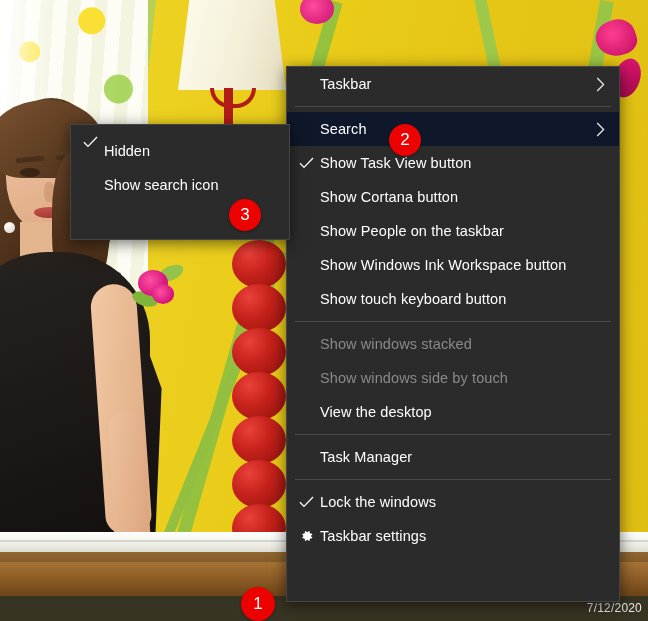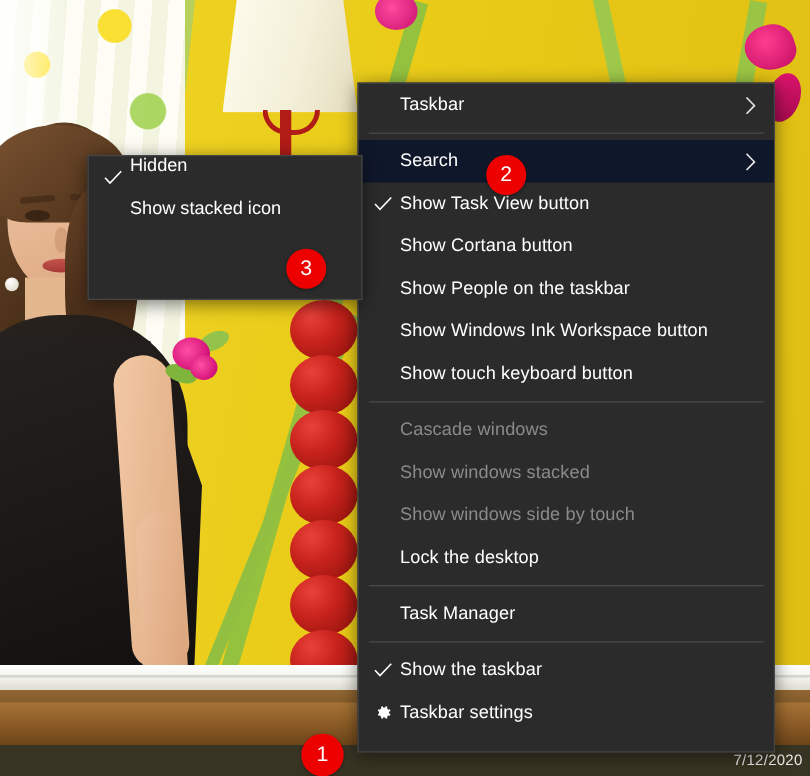--- a/index.html
+++ b/index.html
@@ -138,21 +138,21 @@
   .mi .check{position:absolute;left:10px;top:0;height:34px;width:18px;
     display:flex;align-items:center;justify-content:center;}
   .mi .chev{position:absolute;right:12px;top:0;height:34px;width:14px;
     display:flex;align-items:center;justify-content:center;}
   .mi .gear{position:absolute;left:10px;top:0;height:34px;width:18px;
     display:flex;align-items:center;justify-content:center;}
   .sep{height:1px;background:#4b4b4b;margin:5px 8px 5px 8px;}
 
   
   #sub-menu{left:70px;top:124px;width:218px;height:114px;}
-  .sub-mi{position:relative;height:34px;display:flex;align-items:flex-start;
+  .sub-mi{position:relative;height:34px;display:flex;align-items:flex-end;
     color:#ffffff;font-size:14.5px;cursor:default;}
   .sub-mi .lbl{margin-left:33px;}
   .sub-mi.sel{background:#3c3c3c;}
   .sub-mi .check{position:absolute;left:10px;top:0;height:34px;width:18px;
     display:flex;align-items:center;justify-content:center;}
 
   
   .badge{position:absolute;border-radius:50%;background:#ed0000;
     color:#ffffff;display:flex;align-items:center;justify-content:center;
     font-size:17px;font-weight:400;box-shadow:0 1px 3px rgba(0,0,0,.35);}
@@ -271,43 +271,40 @@
         <span class="lbl">Show People on the taskbar</span>
       </div>
       <div class="mi">
         <span class="lbl">Show Windows Ink Workspace button</span>
       </div>
       <div class="mi">
         <span class="lbl">Show touch keyboard button</span>
       </div>
       <div class="sep"></div>
       <div class="mi disabled">
-        <span class="lbl">Cascade windows</span>
-      </div>
-      <div class="mi disabled">
         <span class="lbl">Show windows stacked</span>
       </div>
       <div class="mi disabled">
         <span class="lbl">Show windows side by touch</span>
       </div>
       <div class="mi">
-        <span class="lbl">Lock the desktop</span>
+        <span class="lbl">View the desktop</span>
       </div>
       <div class="sep"></div>
       <div class="mi">
         <span class="lbl">Task Manager</span>
       </div>
       <div class="sep"></div>
       <div class="mi">
         <span class="check">
           <svg width="15" height="12" viewBox="0 0 15 12">
             <path d="M1 6.2 L5 10.4 L14 1" fill="none" stroke="#ffffff" stroke-width="1.3"></path>
           </svg>
         </span>
-        <span class="lbl">Show the taskbar</span>
+        <span class="lbl">Lock the windows</span>
       </div>
       <div class="mi">
         <span class="gear">
           <svg width="16" height="16" viewBox="0 0 16 16">
             <path fill="#ffffff" d="M8 5.2a2.8 2.8 0 1 0 0 5.6 2.8 2.8 0 0 0 0-5.6zm0 4.1a1.3 1.3 0 1 1 0-2.6 1.3 1.3 0 0 1 0 2.6z"></path>
             <path fill="#ffffff" d="M14.4 9.2l-1.2-.5c.05-.23.07-.47.07-.7s-.02-.47-.07-.7l1.2-.5-.5-1.4-1.27.3a5 5 0 0 0-1-1l.3-1.27-1.4-.5-.5 1.2a5 5 0 0 0-1.4 0l-.5-1.2-1.4.5.3 1.27a5 5 0 0 0-1 1l-1.27-.3-.5 1.4 1.2.5a5 5 0 0 0 0 1.4l-1.2.5.5 1.4 1.27-.3a5 5 0 0 0 1 1l-.3 1.27 1.4.5.5-1.2a5 5 0 0 0 1.4 0l.5 1.2 1.4-.5-.3-1.27a5 5 0 0 0 1-1l1.27.3z"></path>
           </svg>
         </span>
         <span class="lbl">Taskbar settings</span>
       </div>
@@ -316,21 +313,21 @@
   <div id="sub-menu" class="menu">
       <div class="sub-mi">
         <span class="check">
           <svg width="15" height="12" viewBox="0 0 15 12">
             <path d="M1 6.2 L5 10.4 L14 1" fill="none" stroke="#ffffff" stroke-width="1.3"></path>
           </svg>
         </span>
         <span class="lbl">Hidden</span>
       </div>
       <div class="sub-mi">
-        <span class="lbl">Show stacked icon</span>
+        <span class="lbl">Show search icon</span>
       </div>
     </div>
 
   <div id="badge-1" class="badge">1</div>
   <div id="badge-2" class="badge">2</div>
   <div id="badge-3" class="badge">3</div>
 
 </div>
 
 </body></html>

